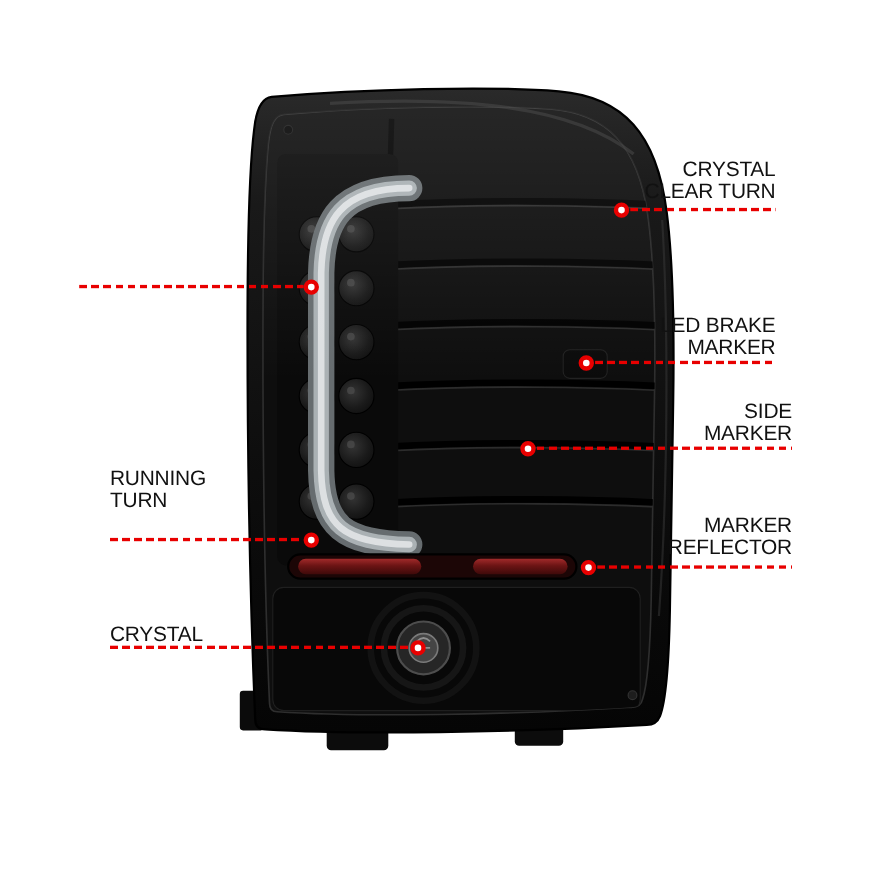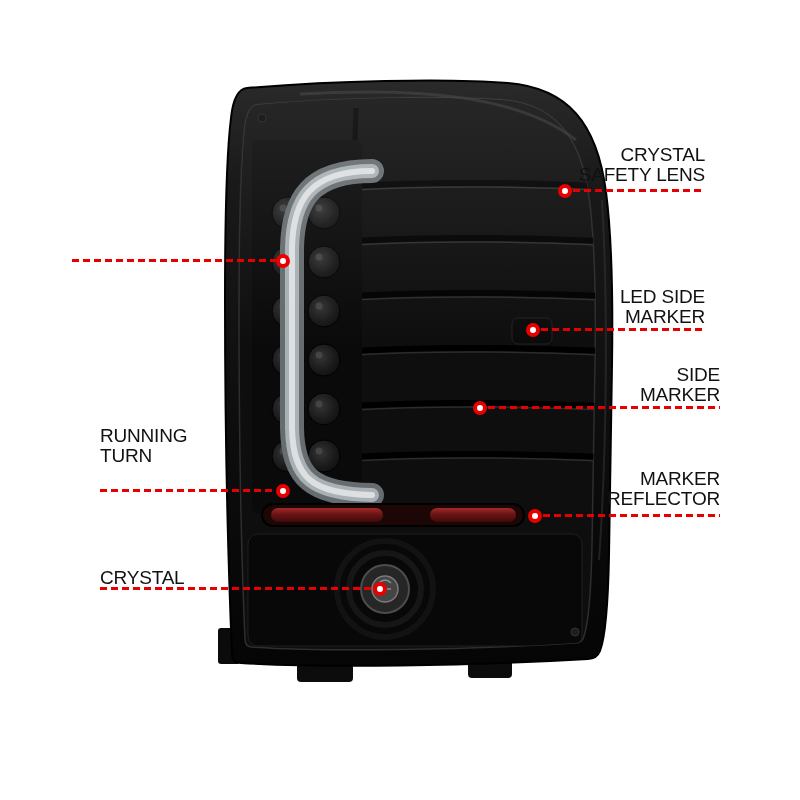--- a/index.html
+++ b/index.html
@@ -172,27 +172,27 @@
   <div class="dot" style="left:276px;top:484px"></div>
 
   <div class="callout left" style="left:100px;top:568px">
     <div>CRYSTAL</div>
   </div>
   <div class="dash" style="left:100px;top:587px;width:273px"></div>
   <div class="dot" style="left:373px;top:582px"></div>
 
   <div class="callout right" style="right:95px;top:145px">
     <div>CRYSTAL</div>
-    <div>SAFETY LENS</div>
+    <div>CLEAR TURN</div>
   </div>
   <div class="dash" style="left:573px;top:189px;width:132px"></div>
   <div class="dot" style="left:558px;top:184px"></div>
 
   <div class="callout right" style="right:95px;top:287px">
-    <div>LED SIDE</div>
+    <div>LED BRAKE</div>
     <div>MARKER</div>
   </div>
   <div class="dash" style="left:541px;top:328px;width:164px"></div>
   <div class="dot" style="left:526px;top:323px"></div>
 
   <div class="callout right" style="right:80px;top:365px">
     <div>SIDE</div>
     <div>MARKER</div>
   </div>
   <div class="dash" style="left:488px;top:406px;width:232px"></div>

